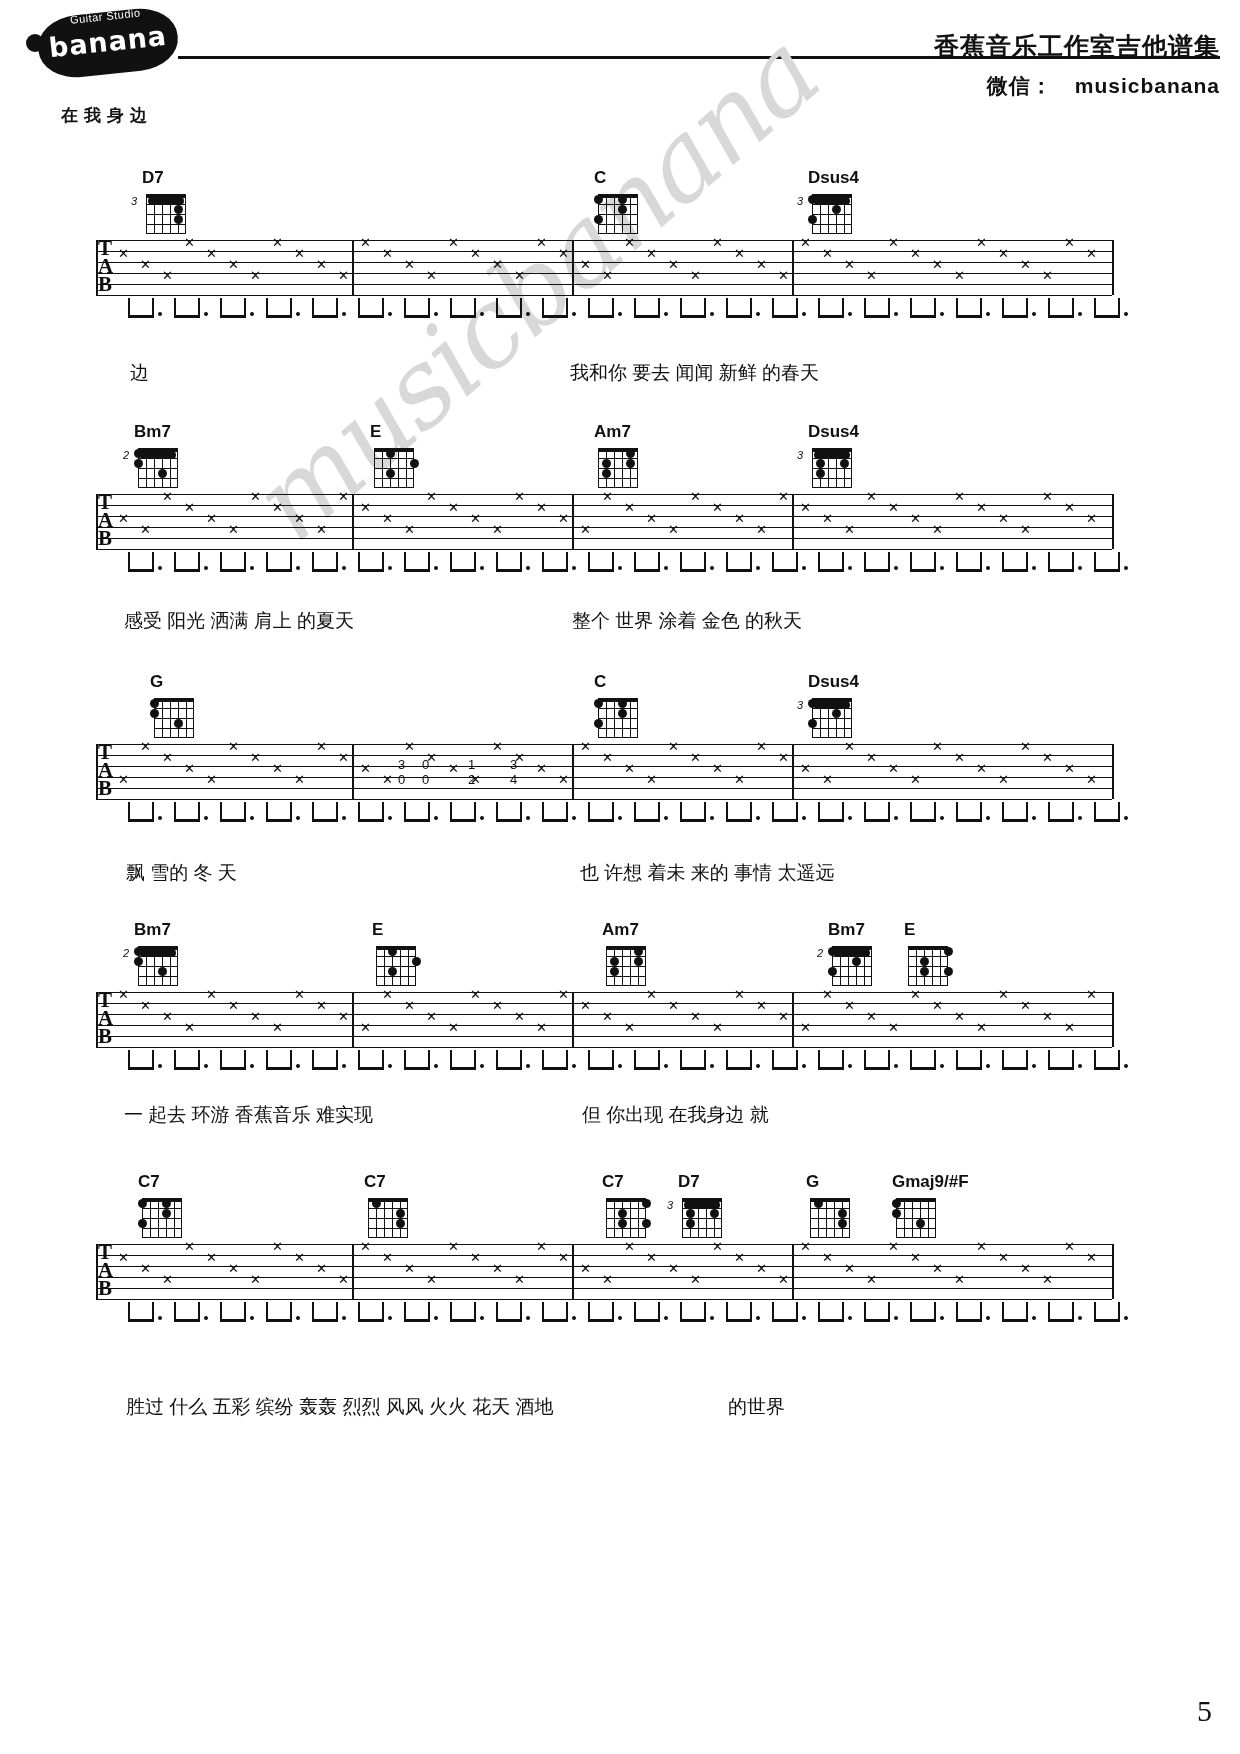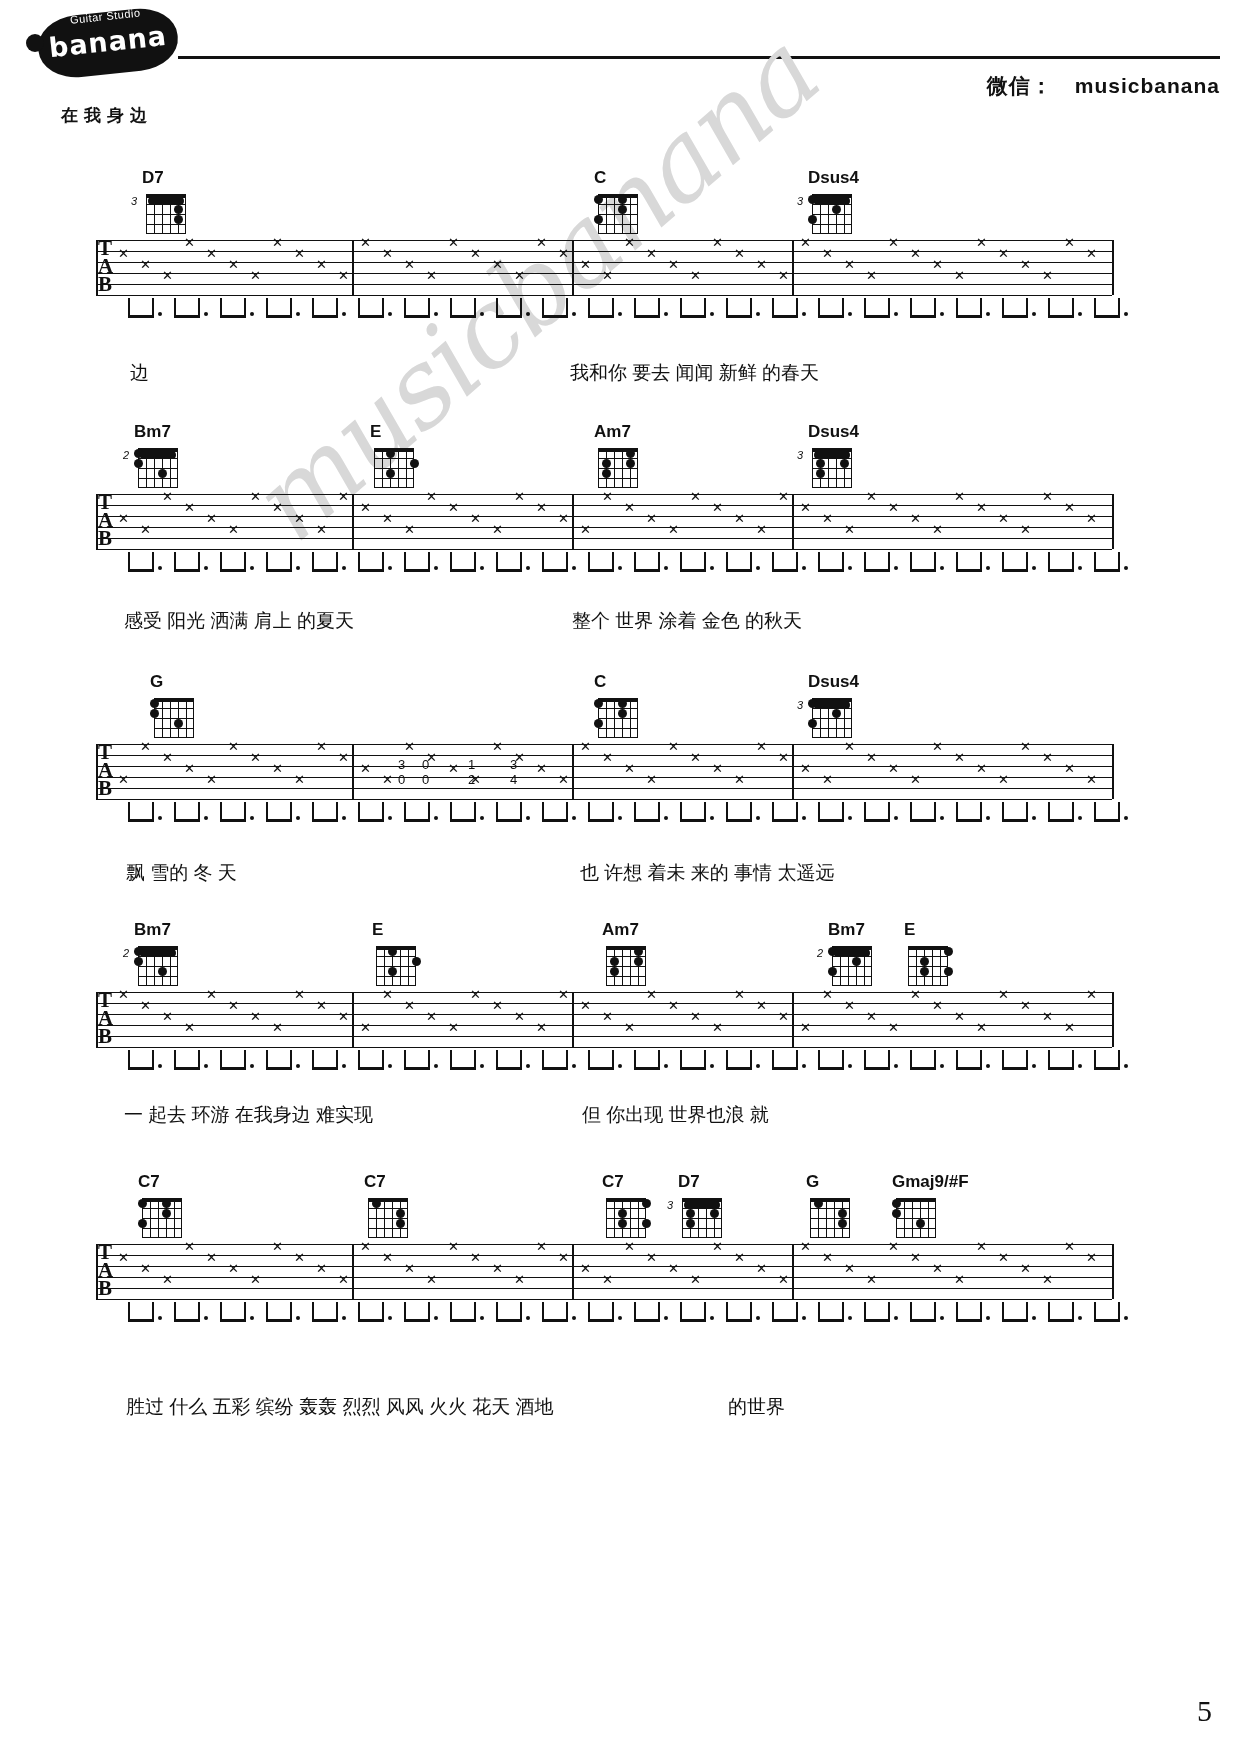--- a/index.html
+++ b/index.html
@@ -85,20 +85,21 @@
 <div class="header">
   <div class="logo">
     <div class="logo-badge">
       <div class="small">Guitar Studio</div>
       <div class="word">banana</div>
     </div>
     <div class="logo-dot"></div>
     <div class="logo-cn">在我身边</div>
   </div>
   <div class="header-rule"></div>
+  <div class="header-title">香蕉音乐工作室吉他谱集</div>
   <div class="header-sub">
     <span class="wx">微信：</span><span>musicbanana</span>
   </div>
 </div>
 
 <div class="watermark">musicbanana</div>
 
 <div id="systems-host">
     <div class="system" style="top: 168px; height: 200px;">
       <div class="chordrow">
@@ -1240,16 +1241,16 @@
   </div>
 
 <div class="pagenum">5</div>
 
 <div class="lyr" style="position: absolute; left: 130px; top: 360px;">边</div>
 <div class="lyr" style="position: absolute; left: 570px; top: 360px;">我和你 要去 闻闻 新鲜    的春天</div>
 <div class="lyr" style="position: absolute; left: 124px; top: 608px;">感受 阳光 洒满 肩上    的夏天</div>
 <div class="lyr" style="position: absolute; left: 572px; top: 608px;">整个 世界 涂着 金色    的秋天</div>
 <div class="lyr" style="position: absolute; left: 126px; top: 860px;">飘    雪的      冬  天</div>
 <div class="lyr" style="position: absolute; left: 580px; top: 860px;">也 许想 着未 来的 事情   太遥远</div>
-<div class="lyr" style="position: absolute; left: 124px; top: 1102px;">一 起去 环游 在我身边 难实现</div>
-<div class="lyr" style="position: absolute; left: 582px; top: 1102px;">但      你出现      世界也浪           就</div>
+<div class="lyr" style="position: absolute; left: 124px; top: 1102px;">一 起去 环游 香蕉音乐 难实现</div>
+<div class="lyr" style="position: absolute; left: 582px; top: 1102px;">但      你出现      在我身边           就</div>
 <div class="lyr" style="position: absolute; left: 126px; top: 1394px;">胜过 什么 五彩 缤纷 轰轰 烈烈 风风 火火 花天 酒地</div>
 <div class="lyr" style="position: absolute; left: 728px; top: 1394px;">的世界</div>
 
 </body></html>

